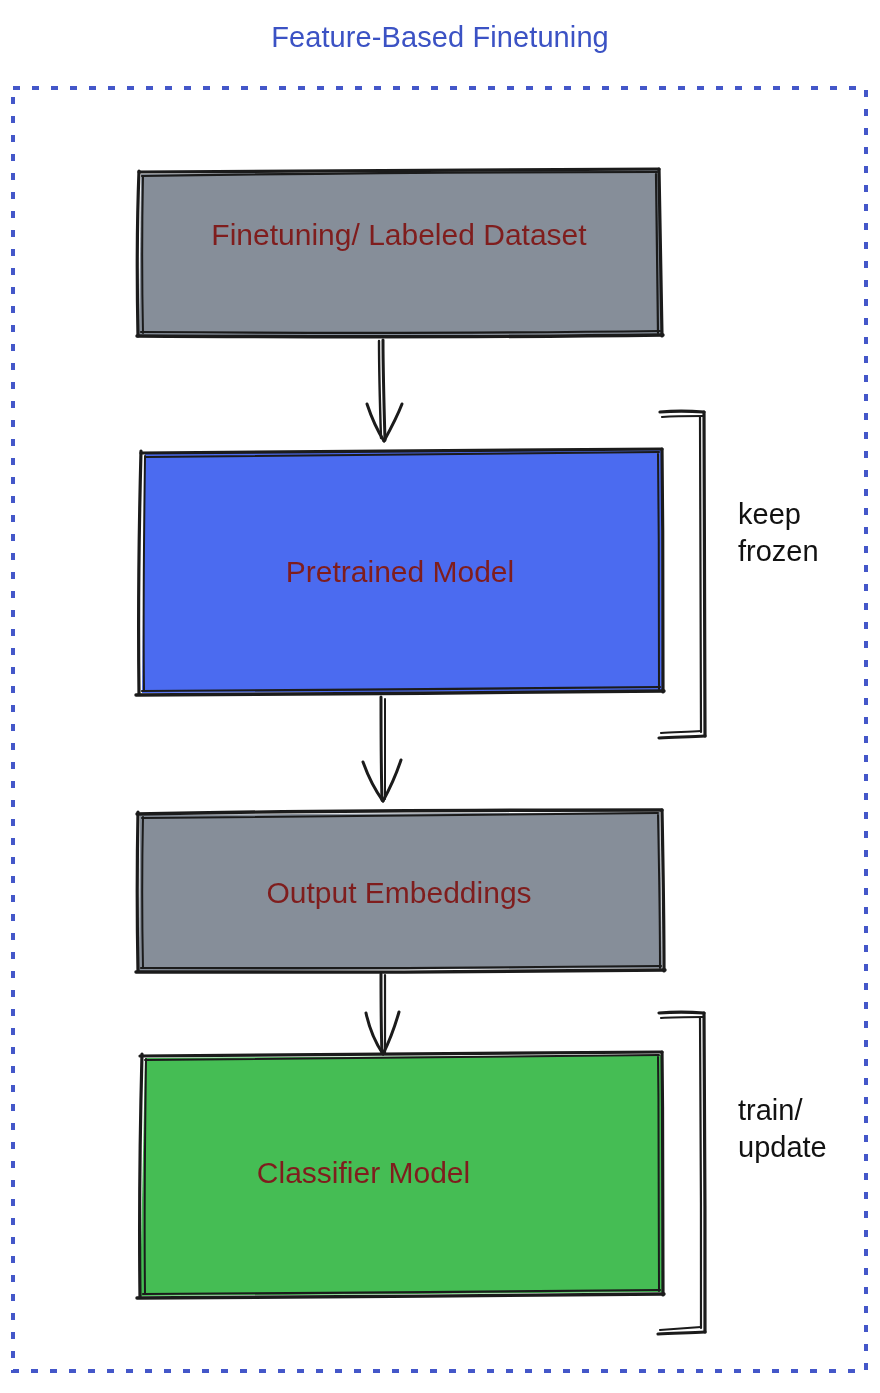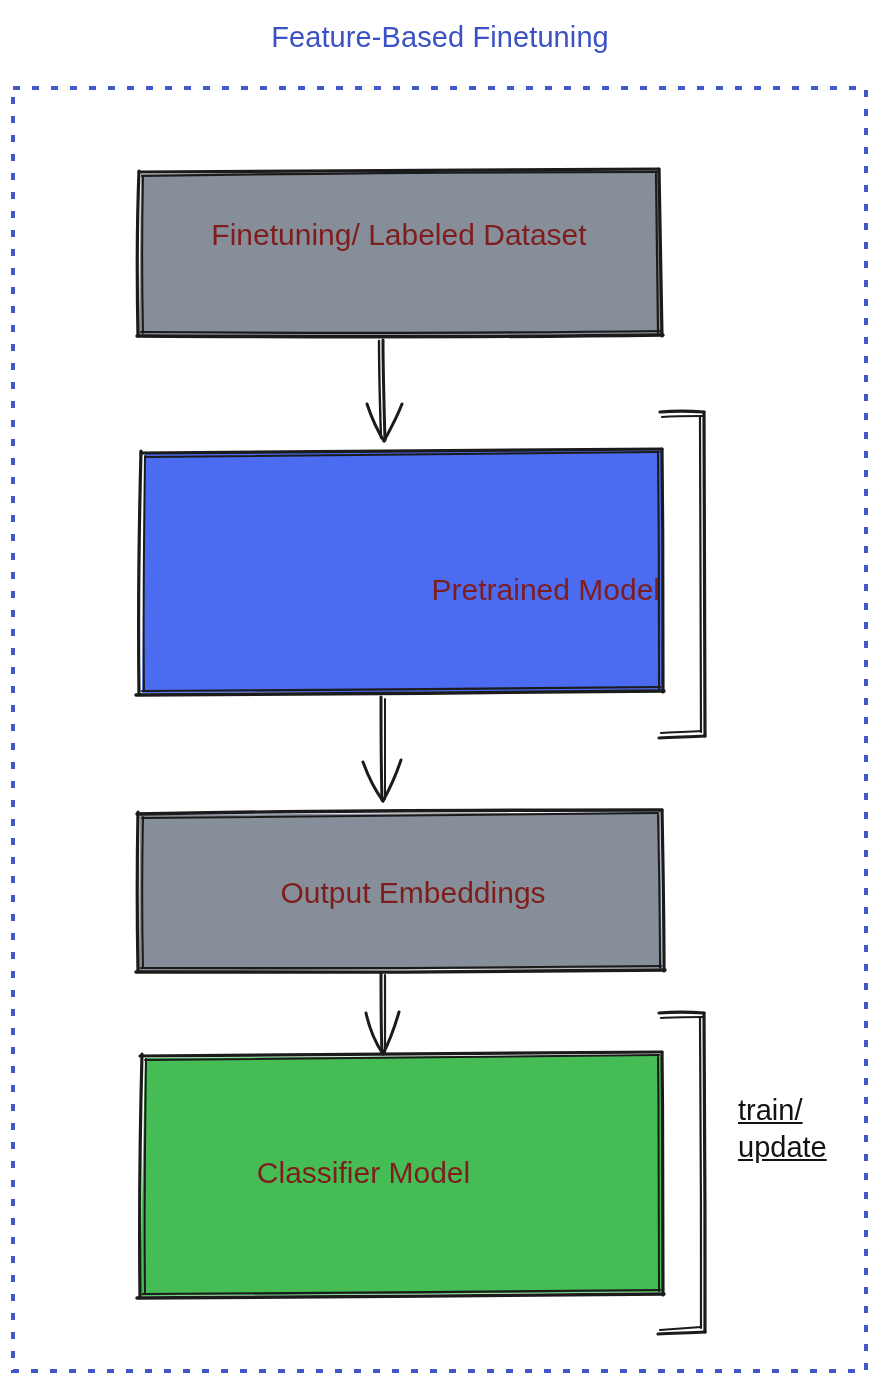--- a/index.html
+++ b/index.html
@@ -53,25 +53,25 @@
     position: absolute;
     font-family: "Liberation Sans", sans-serif;
     font-size: 29px;
     font-weight: 400;
     color: #121212;
     text-align: left;
     line-height: 37px;
     white-space: pre-line;
   }
   .lbl-dataset  { left: 138px; top: 217px; width: 522px; }
-  .lbl-pretrain { left: 140px; top: 572px; width: 520px; text-align: right; }
-  .lbl-output   { left: 138px; top: 875px; width: 522px; padding-left: 14px; }
+  .lbl-pretrain { left: 140px; top: 554px; width: 520px; }
+  .lbl-output   { left: 138px; top: 875px; width: 522px; }
   .lbl-classif  { left: 140px; top: 1155px; width: 447px; }
   .lbl-frozen   { left: 738px; top: 496px; width: 130px; }
-  .lbl-train    { left: 738px; top: 1092px; width: 130px; text-decoration: underline; }
+  .lbl-train    { left: 738px; top: 1092px; width: 130px; }
 </style>
 </head>
 <body>
 
 <div id="canvas">
 
   <svg id="diagram-svg" viewBox="0 0 880 1393" xmlns="http://www.w3.org/2000/svg">
 
     <g>
       <rect x="13" y="88" width="853" height="1283" fill="none" stroke="#4457c9" stroke-width="4" stroke-dasharray="7 12" stroke-linecap="butt"></rect>
@@ -170,17 +170,19 @@
   <div class="page-title">Feature-Based Finetuning</div>
 
   <div class="node-label lbl-dataset">Finetuning/ Labeled Dataset</div>
 
   <div class="node-label lbl-pretrain">Pretrained Model</div>
 
   <div class="node-label lbl-output">Output Embeddings</div>
 
   <div class="node-label lbl-classif">Classifier Model</div>
 
+  <div class="side-label lbl-frozen">keep
+frozen</div>
 
   <div class="side-label lbl-train">train/
 update</div>
 
 </div>
 
 </body></html>

